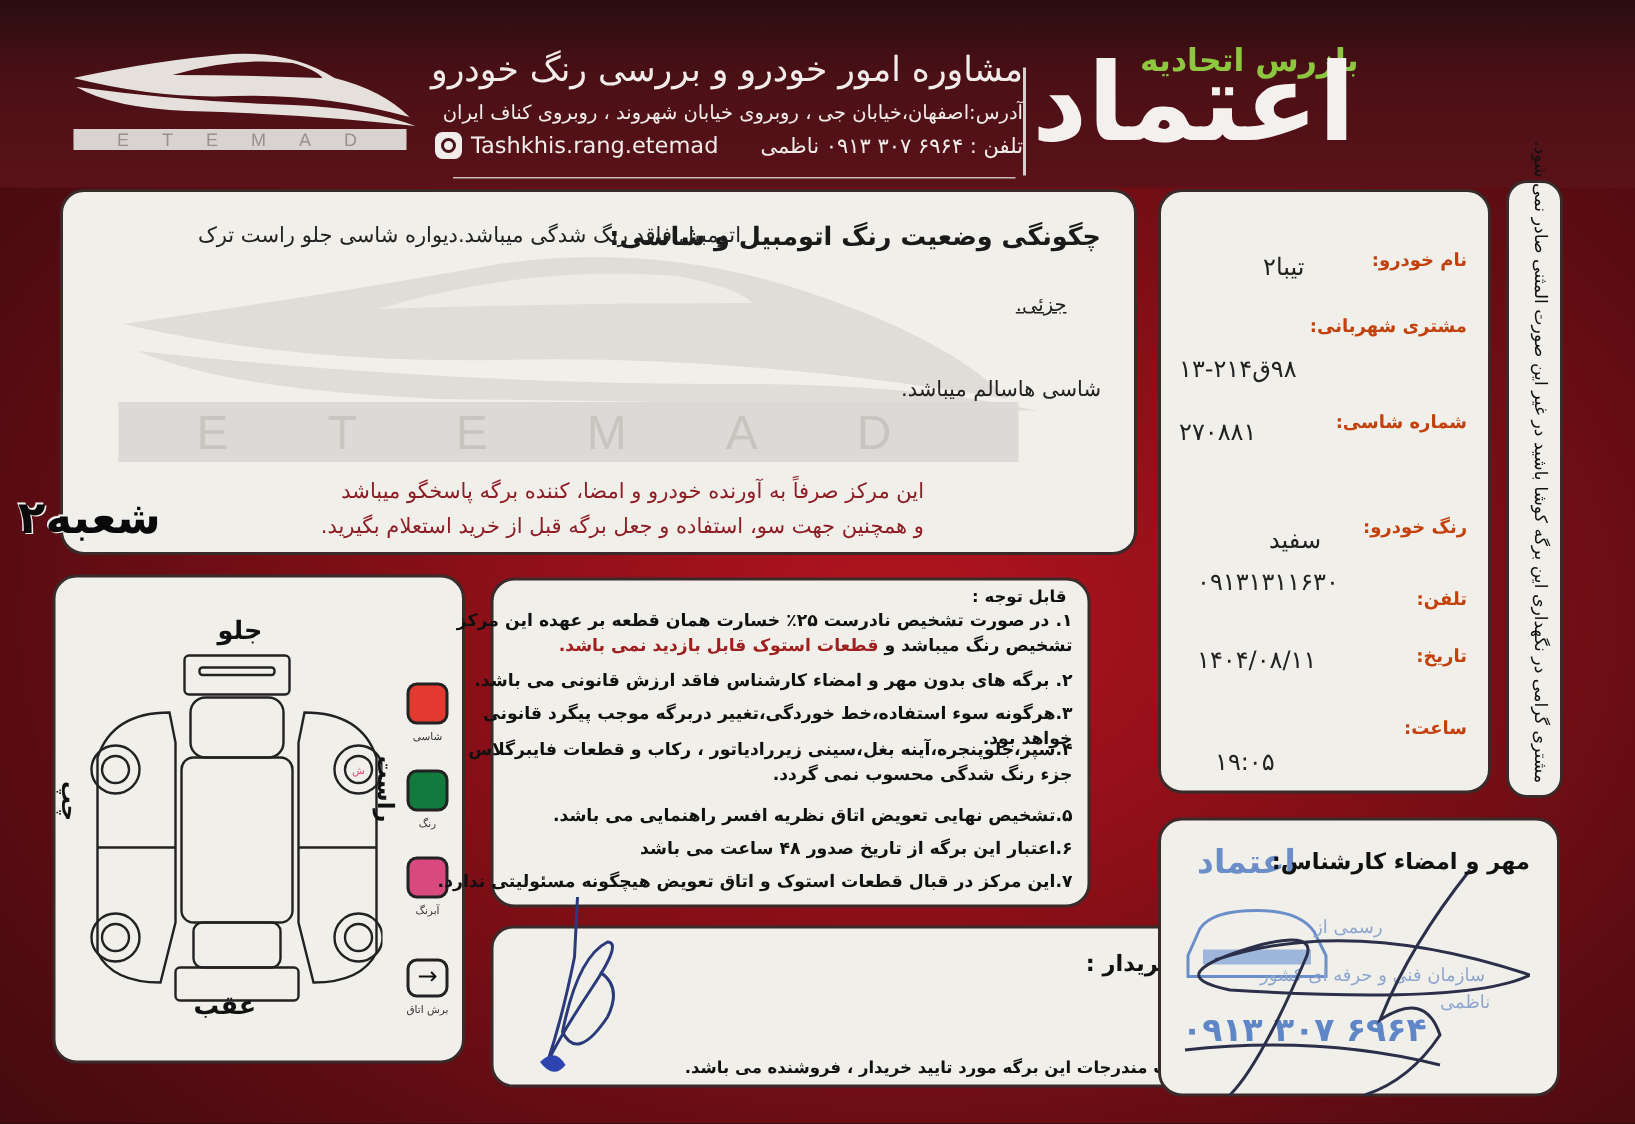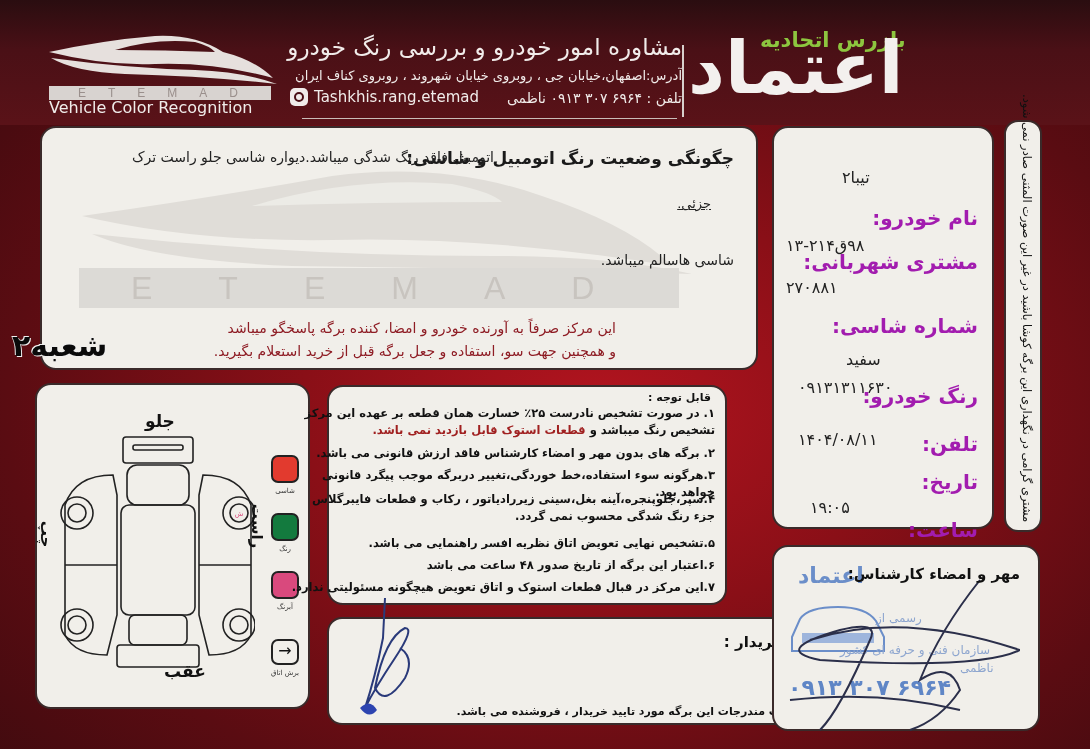--- a/index.html
+++ b/index.html
@@ -55,30 +55,30 @@
   }
   .st-label { position: absolute; right: 22px; top: 20px; font-size: 17px; font-weight: bold; color: #1a1a1a; white-space: nowrap; }
   .st-line1 { position: absolute; right: 262px; top: 21px; font-size: 14px; color: #222; white-space: nowrap; }
   .st-line2 { position: absolute; right: 45px; top: 68px; font-size: 13px; color: #222; text-decoration: underline; }
   .st-line3 { position: absolute; right: 22px; top: 124px; font-size: 14px; color: #222; white-space: nowrap; }
   .st-warn1 { position: absolute; right: 140px; top: 192px; font-size: 14px; color: #8e1c24; white-space: nowrap; }
   .st-warn2 { position: absolute; right: 140px; top: 215px; font-size: 14px; color: #8e1c24; white-space: nowrap; }
   .branch { position: absolute; left: 12px; top: 328px; color: #0a0a0a; font-size: 30px; font-weight: 900; white-space: nowrap;
     text-shadow: 1px 1px 0 #eee, -1px -1px 0 #eee; }
 
-  .info-row { position: absolute; right: 14px; font-size: 20px; font-weight: bold; color: #a21caf; white-space: nowrap; margin-top: 40px; }
+  .info-row { position: absolute; right: 14px; font-size: 12px; font-weight: bold; color: #c2410c; white-space: nowrap; }
   .info-val { position: absolute; font-size: 16px; color: #222; white-space: nowrap; }
 
   .side-text {
     position: absolute; left: 8px; top: 10px; width: 20px; height: 390px;
     writing-mode: vertical-rl; font-size: 11.5px; color: #111; white-space: nowrap; direction: rtl;
   }
 
   .diag-front { position: absolute; left: 108px; top: 26px; font-size: 17px; font-weight: bold; color: #111; }
-  .diag-rear { position: absolute; left: 92px; top: 276px; font-size: 17px; font-weight: bold; color: #111; margin-left: 35px; }
+  .diag-rear { position: absolute; left: 92px; top: 276px; font-size: 17px; font-weight: bold; color: #111; }
   .diag-left { position: absolute; left: -4px; top: 140px; font-size: 15px; font-weight: bold; color: #111; transform: rotate(90deg); transform-origin: center; }
   .diag-right { position: absolute; left: 198px; top: 132px; font-size: 15px; font-weight: bold; color: #111; transform: rotate(90deg); transform-origin: center; }
   .legend-sw { position: absolute; left: 234px; width: 28px; height: 28px; border: 2px solid #222; border-radius: 7px; }
   .legend-lbl { position: absolute; left: 226px; width: 44px; text-align: center; font-size: 7px; color: #333; }
   .arrow-box { position: absolute; left: 234px; top: 254px; width: 28px; height: 26px; border: 2px solid #222; border-radius: 7px; font-size: 16px; line-height: 20px; text-align: center; color: #111; }
 
   .notes-title { position: absolute; right: 14px; top: 4px; font-size: 11px; font-weight: bold; color: #111; }
   .note { position: absolute; right: 10px; width: 425px; font-size: 11.5px; font-weight: bold; color: #111; line-height: 17px; direction: rtl; }
   .note .red { color: #a02020; }
 
@@ -99,21 +99,20 @@
 <div class="sheet">
   <div class="topband"></div>
 
   <div class="logo">
     <svg width="240" height="60" viewBox="0 0 240 60">
       <path d="M4 20 Q60 8 110 4 Q150 2 178 20 Q210 28 228 46 Q170 30 110 32 Q60 34 4 20 Z" fill="#e6e0dd"></path>
       <path d="M70 18 Q110 6 150 10 Q165 14 170 20 Q120 18 70 18 Z" fill="#4a1016"></path>
       <path d="M6 26 Q80 36 150 38 Q200 40 232 52 Q160 44 80 42 Q30 40 6 26 Z" fill="#e6e0dd"></path>
     </svg>
     <div class="logo-etemad">ETEMAD</div>
-    <div class="logo-tag">Vehicle Color Recognition</div>
   </div>
 
   <div class="hdr-title rtl">مشاوره امور خودرو و بررسی رنگ خودرو</div>
   <div class="hdr-addr rtl">آدرس:اصفهان،خیابان جی ، روبروی خیابان شهروند ، روبروی کناف ایران</div>
   <div class="hdr-phone rtl">تلفن : ۶۹۶۴ ۳۰۷ ۰۹۱۳ ناظمی</div>
   <div class="hdr-insta">
     <span class="insta-icon"></span>
     <span>Tashkhis.rang.etemad</span>
   </div>
   <div class="hdr-divider"></div>

